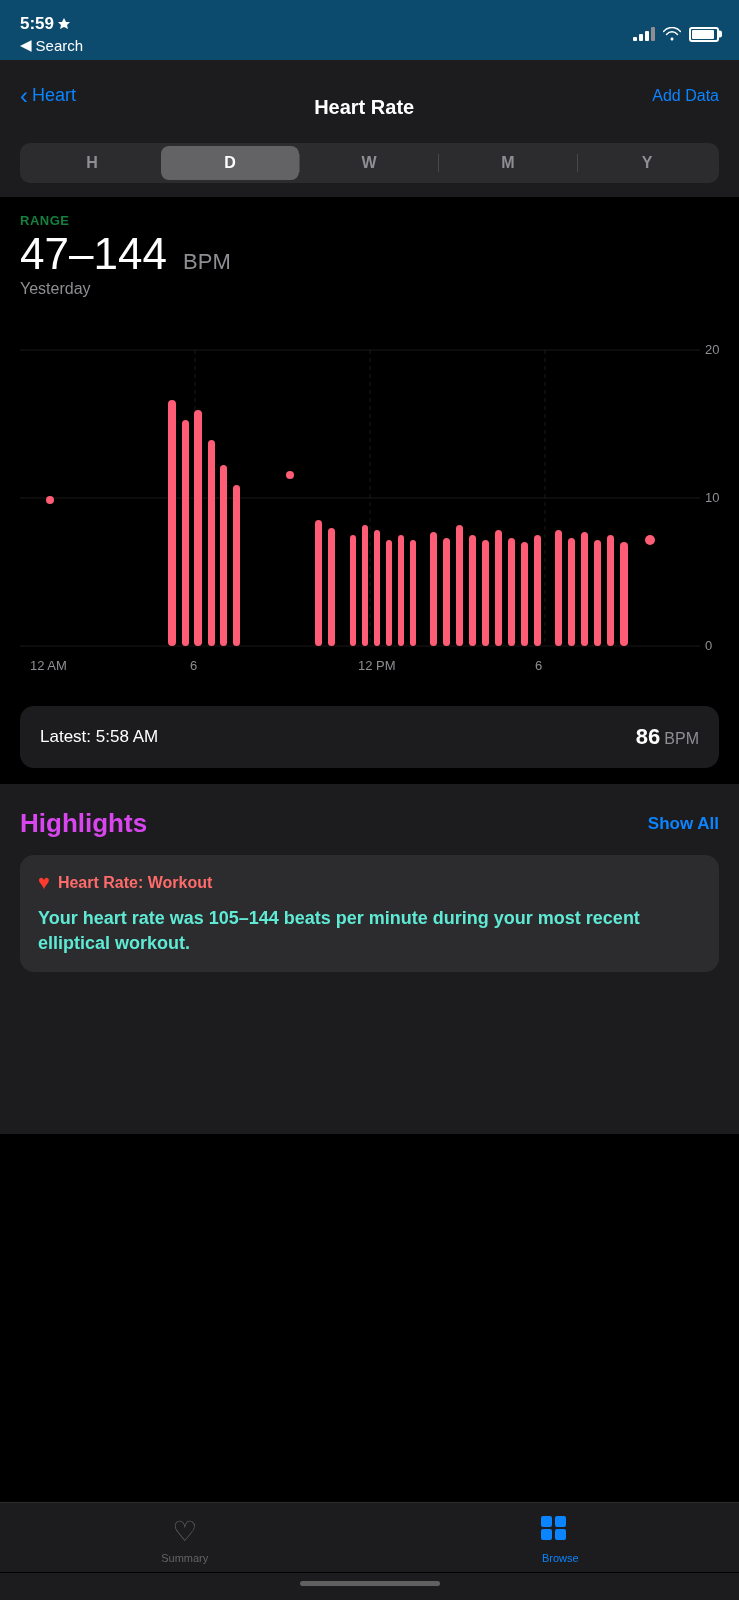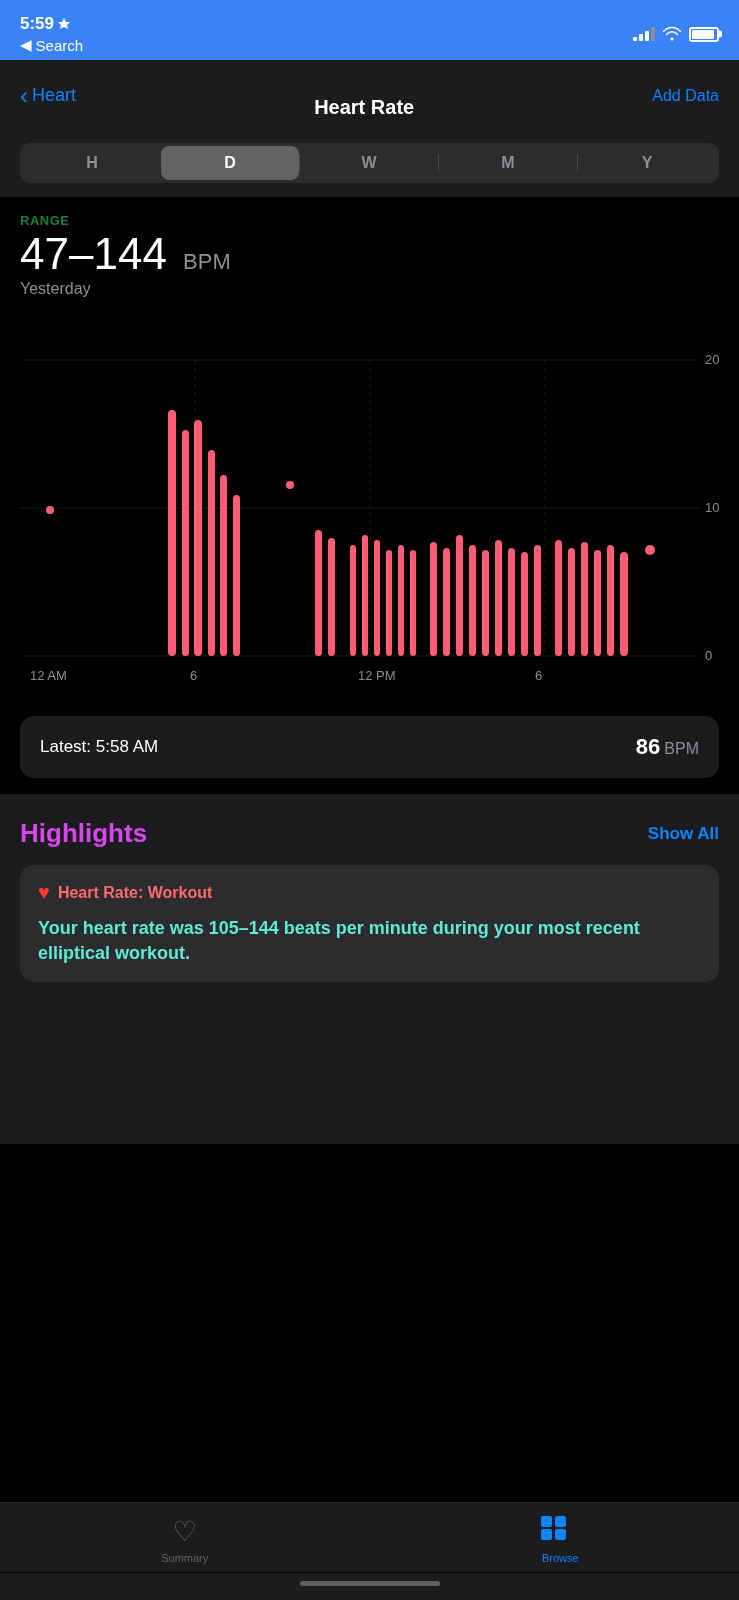--- a/index.html
+++ b/index.html
@@ -12,21 +12,21 @@
       min-height: 1600px;
       overflow-x: hidden;
     }
 
     
     .status-bar {
       display: flex;
       justify-content: space-between;
       align-items: center;
       padding: 14px 20px 6px;
-      background: #3b82f6;
+      background: #0c4a6e;
     }
     .status-left {
       display: flex;
       flex-direction: column;
       gap: 2px;
     }
     .status-time {
       font-size: 17px;
       font-weight: 600;
       display: flex;
@@ -170,21 +170,21 @@
     .range-value .bpm {
       font-size: 22px;
       color: #8e8e93;
       font-weight: 400;
       margin-left: 4px;
     }
     .range-date {
       font-size: 16px;
       color: #8e8e93;
       margin-top: 4px;
-      margin-bottom: 22px;
+      margin-bottom: 12px;
     }
 
     
     .chart-wrapper {
       position: relative;
       width: 100%;
       height: 380px;
     }
     .chart-svg {
       width: 100%;

